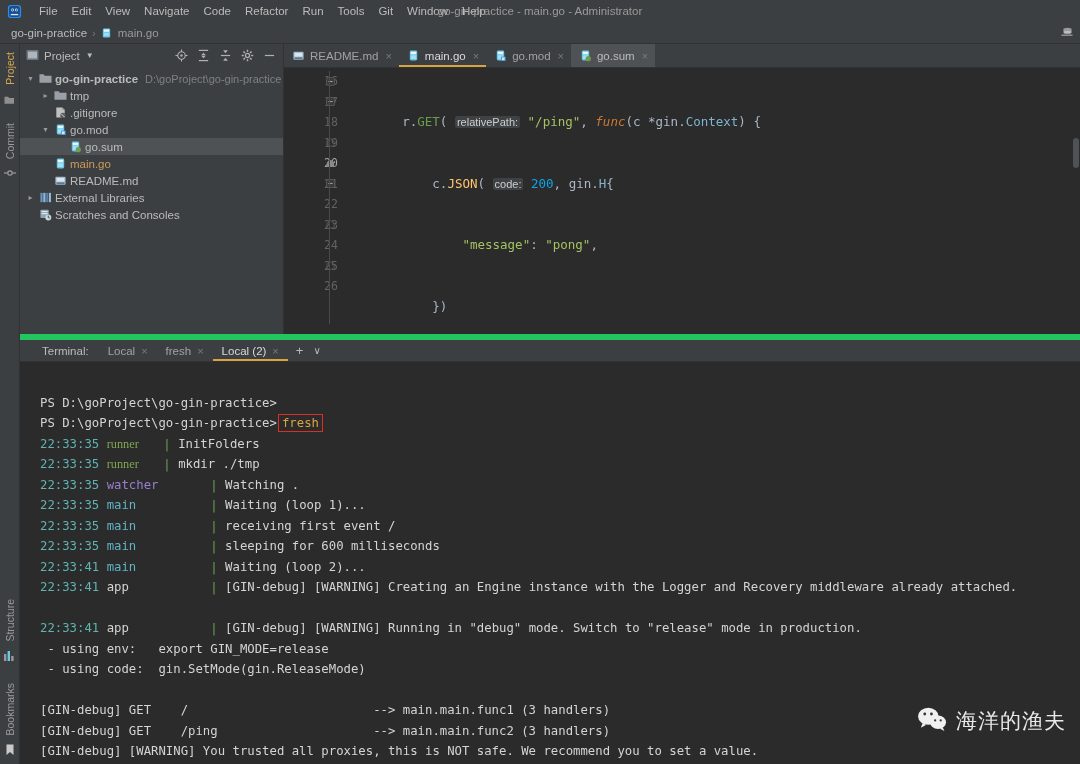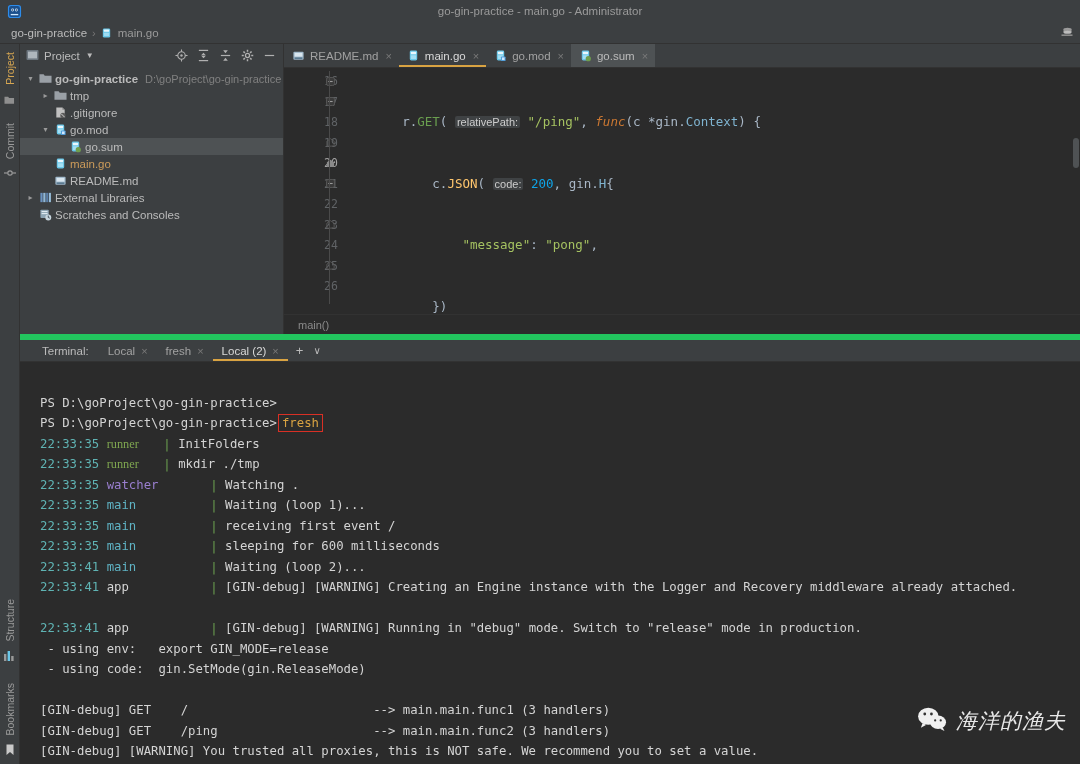--- a/index.html
+++ b/index.html
@@ -233,21 +233,20 @@
     border: 1.5px solid #d93025;
     padding: 0 3px; margin-left: 1px;
     display: inline-block; line-height: 16px;
   }
 
   
   .watermark {
     position: absolute; right: 14px; bottom: 28px;
     display: flex; align-items: center; gap: 9px;
     pointer-events: none;
-    font-style: italic;
   }
   .wm-text {
     font-family: "DejaVu Sans", sans-serif;
     font-size: 21px; color: #e8e8e8; letter-spacing: 1px;
   }
   .scroll-thumb {
     position: absolute; right: 1px; width: 6px;
     background: #4f5254; border-radius: 3px;
   }
 </style>
@@ -261,20 +260,33 @@
       <svg width="15" height="15" viewBox="0 0 16 16">
         <rect x="1" y="1" width="14" height="14" rx="3" fill="#2d8ceb"></rect>
         <rect x="2.2" y="2.2" width="11.6" height="11.6" rx="2.4" fill="#1b4f8c"></rect>
         <circle cx="6" cy="6.4" r="1.5" fill="#cfe8ff"></circle>
         <circle cx="10" cy="6.4" r="1.5" fill="#cfe8ff"></circle>
         <circle cx="6" cy="6.4" r="0.7" fill="#17304f"></circle>
         <circle cx="10" cy="6.4" r="0.7" fill="#17304f"></circle>
         <rect x="4" y="10.6" width="8" height="1.4" fill="#cfe8ff"></rect>
       </svg>
     </span>
+    <div id="menu-items" style="display:flex">
+        <div class="menu-item">File</div>
+        <div class="menu-item">Edit</div>
+        <div class="menu-item">View</div>
+        <div class="menu-item">Navigate</div>
+        <div class="menu-item">Code</div>
+        <div class="menu-item">Refactor</div>
+        <div class="menu-item">Run</div>
+        <div class="menu-item">Tools</div>
+        <div class="menu-item">Git</div>
+        <div class="menu-item">Window</div>
+        <div class="menu-item">Help</div>
+      </div>
     <div class="win-title">go-gin-practice - main.go - Administrator</div>
   </div>
 
   <div class="navbar">
     <span class="crumb">go-gin-practice</span>
     <span class="crumb-sep">›</span>
     <span class="ticon">
       <svg width="11" height="12" viewBox="0 0 12 13">
         <rect x="2" y="1.5" width="8" height="10" rx="1.5" fill="#6ac7e8"></rect>
         <rect x="3.2" y="2.8" width="5.6" height="2.4" rx="0.6" fill="#e8f6fc"></rect>
@@ -628,23 +640,20 @@
               
               
               
               
               
               
             </div>
             <div class="scroll-thumb" style="top:70px;height:30px;"></div>
           </div>
 
-          <div class="bcbar">
-            <span>main()</span>
-          </div>
         </div>
       </div>
 
       <div class="terminal-panel">
         <div class="term-tabs">
           <span class="term-label">Terminal:</span>
           <div id="termtabs" style="display:flex;">
               <div class="ttab">
                 <span>Local</span>
                 <span class="x">×</span>

